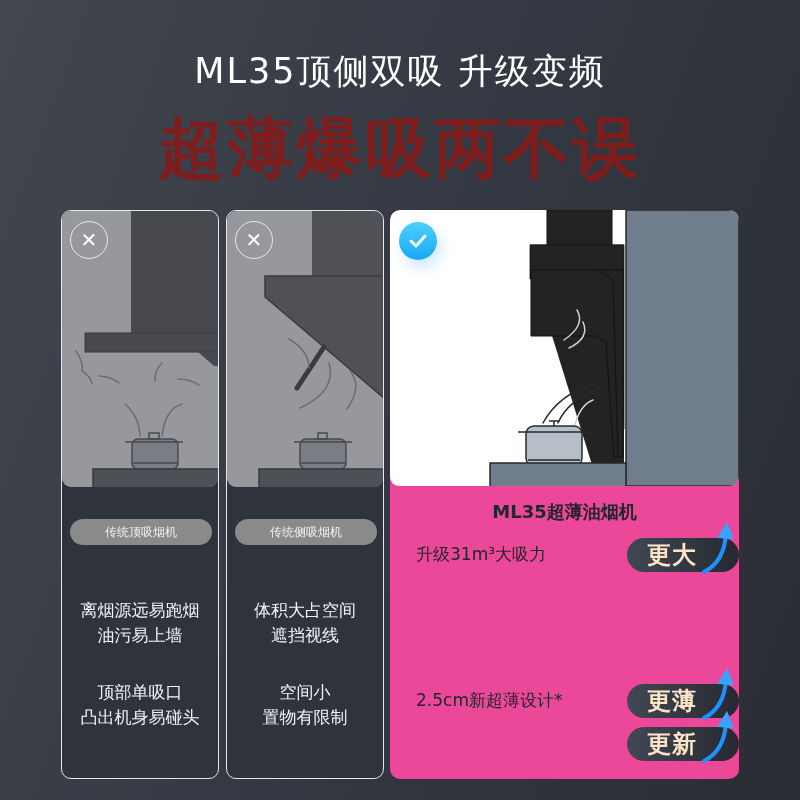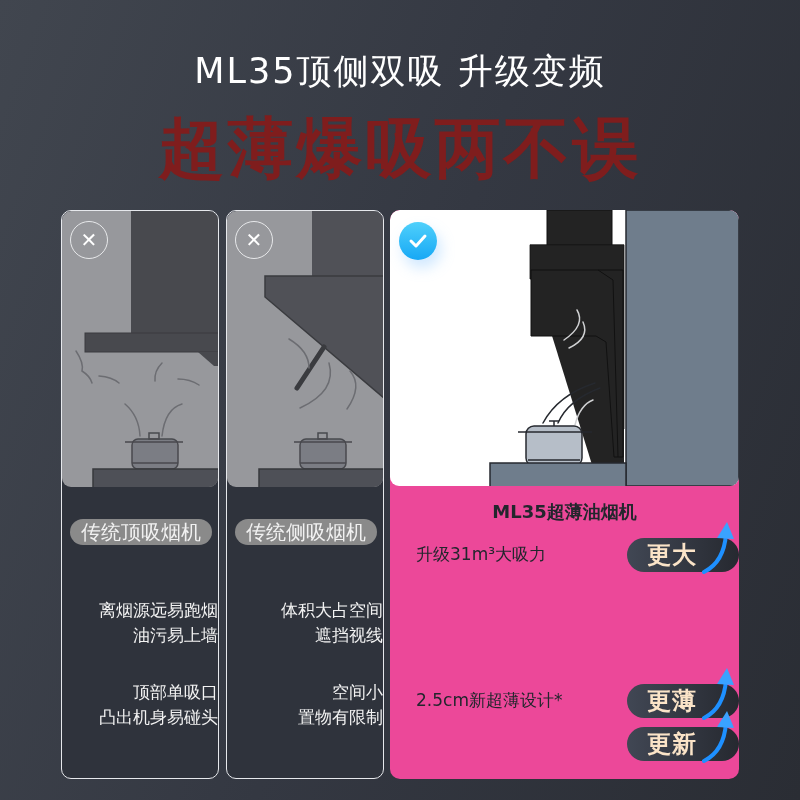--- a/index.html
+++ b/index.html
@@ -37,24 +37,24 @@
   .check-badge {
     position: absolute; left: 9px; top: 12px; width: 38px; height: 38px;
     border-radius: 50%;
     background: linear-gradient(180deg, #4fd0fb 0%, #17a8f5 100%);
     box-shadow: 4px 8px 14px rgba(120,190,255,0.35);
     display: flex; align-items: center; justify-content: center;
   }
   .pill-label {
     position: absolute; left: 8px; top: 308px; width: 142px; height: 26px;
     background: #8a8a8a; border-radius: 13px;
-    color: #f1f1f1; font-size: 20px; text-align: center; line-height: 26px;
+    color: #f1f1f1; font-size: 12px; text-align: center; line-height: 26px;
   }
   .note {
-    position: absolute; left: 0; width: 100%; text-align: right;
+    position: absolute; left: 0; width: 100%; text-align: center;
     font-size: 17px; line-height: 25px; color: #f2f2f2;
   }
   .note.n1 { top: 387px; }
   .note.n2 { top: 469px; }
   .card-title {
     position: absolute; left: 0; top: 290px; width: 100%; text-align: center;
     font-size: 18px; font-weight: 700; color: #23262d;
   }
   .feature {
     position: absolute; left: 26px; width: 300px; height: 40px;

